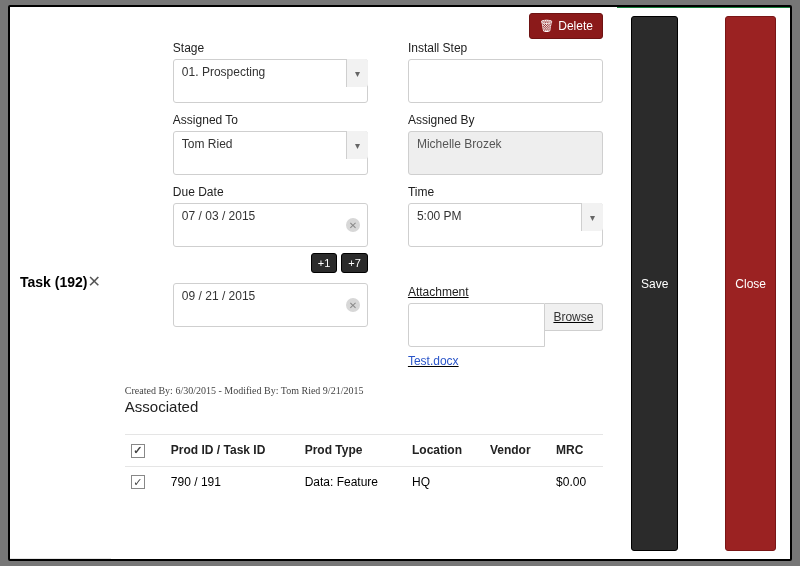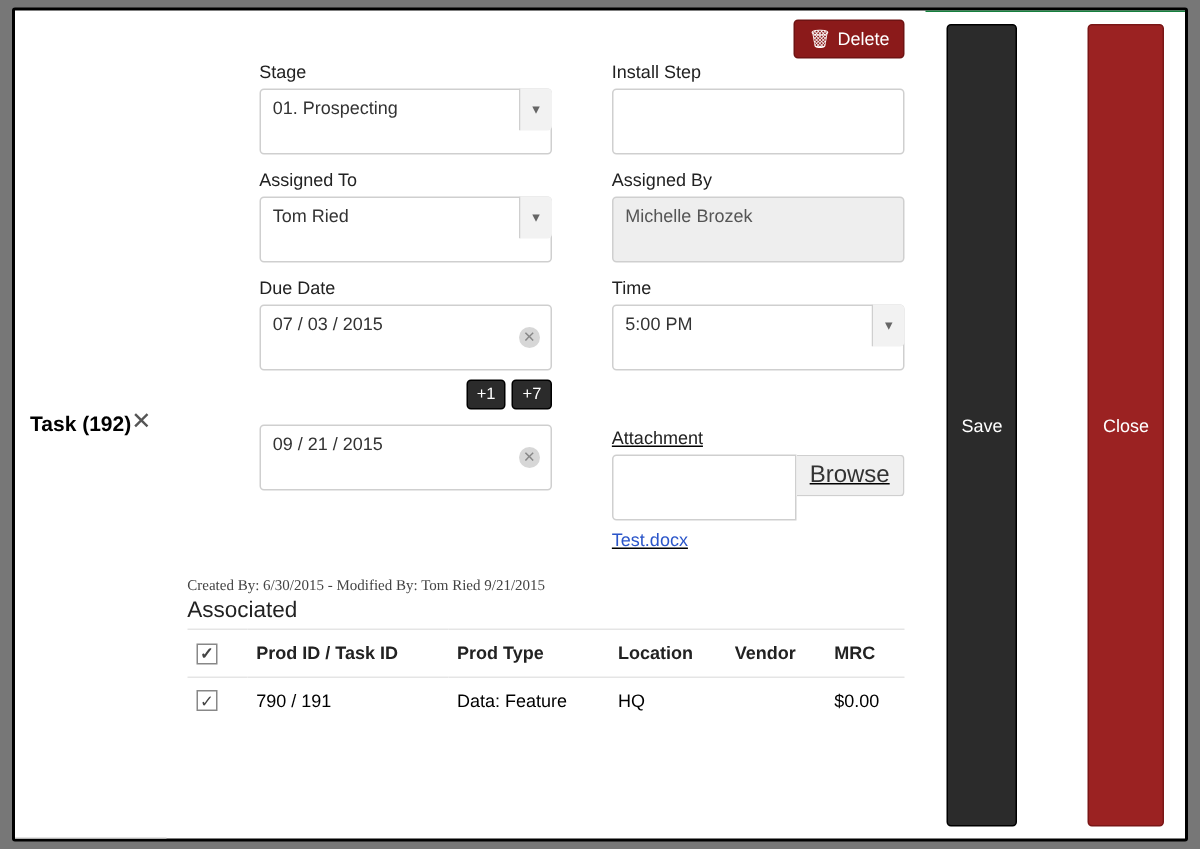--- a/index.html
+++ b/index.html
@@ -53,28 +53,28 @@
     position: absolute; right: 8px; top: 50%; transform: translateY(-50%);
     width: 14px; height: 14px; border-radius: 50%;
     background: #d7d7d7; color: #888; font-size: 10px;
     display: flex; align-items: center; justify-content: center; cursor: pointer;
   }
   .bump-row { display: flex; justify-content: flex-end; gap: 4px; margin-top: 6px; }
   .bump-row .btn { background: #2b2b2b; color: #fff; border-color: #000; }
   .attach-row { display: flex; }
   .attach-row .input { flex: 1; border-top-right-radius: 0; border-bottom-right-radius: 0; }
   .browse-btn {
-    width: 72px; height: 28px; border: 1px solid #cfcfcf; border-left: none;
-    background: #f0f0f0; font-size: 16px; color: #333; border-radius: 0 3px 3px 0;
+    width: 58px; height: 28px; border: 1px solid #cfcfcf; border-left: none;
+    background: #f0f0f0; font-size: 12px; color: #333; border-radius: 0 3px 3px 0;
     display: flex; align-items: center; justify-content: center; cursor: pointer;
   }
   .link { color: #2a55c9; font-size: 12px; text-decoration: none; cursor: pointer; }
   .note-wrap .textarea { height: 48px; resize: both; padding-top: 6px; }
   .meta-line { font-size: 10px; color: #444; margin: 6px 0 2px 0; font-family: Liberation Serif, serif; }
-  .assoc-title { font-size: 15px; color: #222; margin-bottom: 4px; }
+  .assoc-title { font-size: 15px; color: #222; margin-bottom: 19px; }
   table.assoc { width: 100%; border-collapse: collapse; font-size: 12px; }
   table.assoc th, table.assoc td {
     text-align: left; padding: 8px 6px; border-top: 1px solid #e5e5e5;
   }
   table.assoc th { font-weight: bold; color: #222; }
   .chk { width: 14px; height: 14px; border: 1px solid #888; display: inline-flex;
          align-items: center; justify-content: center; font-size: 11px; color: #444;
          background: #fff; }
   .modal-footer {
     border-top: 1px solid #15803d; padding: 8px 14px;

